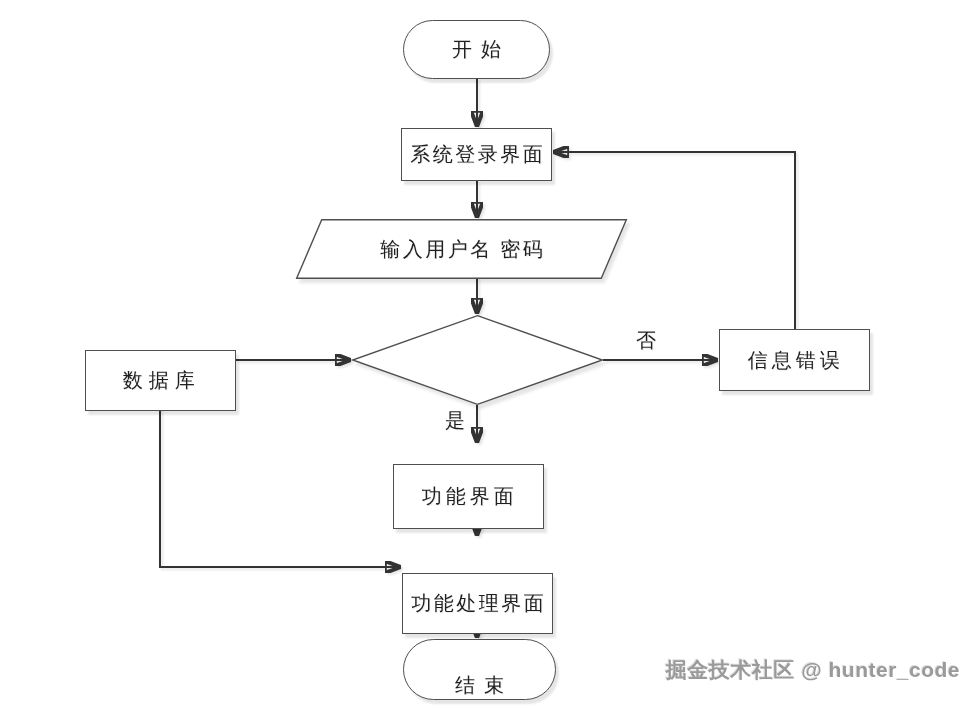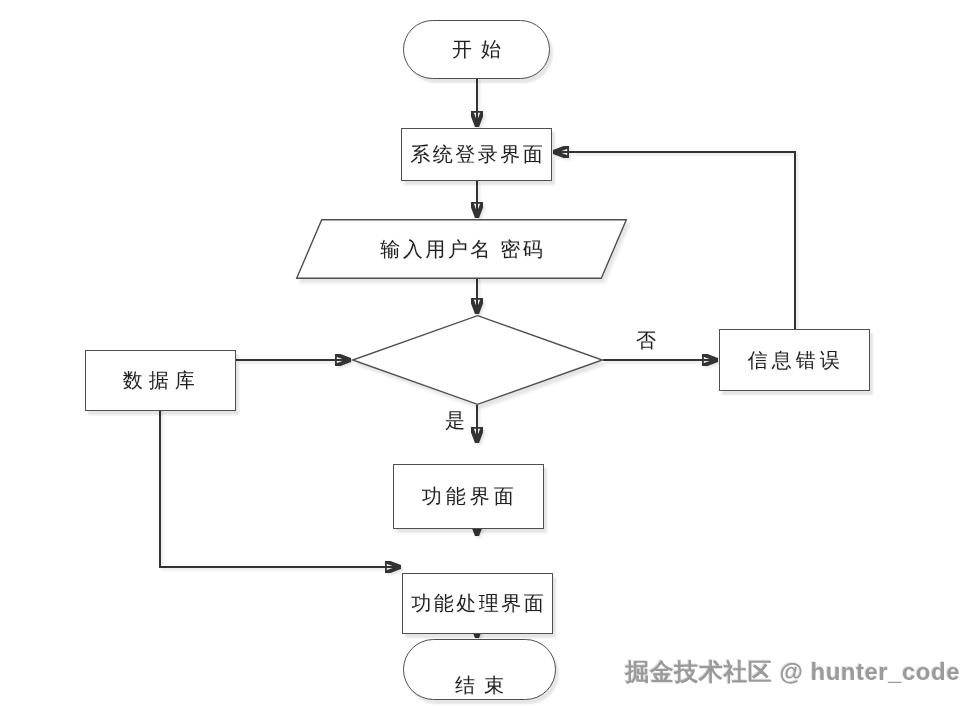--- a/index.html
+++ b/index.html
@@ -79,21 +79,21 @@
     z-index: 3;
   }
   #label-no  { left: 636px; top: 327px; }
   #label-yes { left: 445px; top: 407px; }
   
   .watermark {
     position: absolute;
     right: 7px;
     top: 656px;
     font-family: "Liberation Sans", "DejaVu Sans", sans-serif;
-    font-size: 24px;
+    font-size: 21px;
     font-weight: 700;
     color: #9a9a9a;
     letter-spacing: 0.5px;
     text-shadow: -1px -1px 0 rgba(130,130,130,0.25), 2px 2px 2px rgba(255,255,255,0.95);
     white-space: nowrap;
     z-index: 4;
   }
 </style>
 </head>
 <body>

